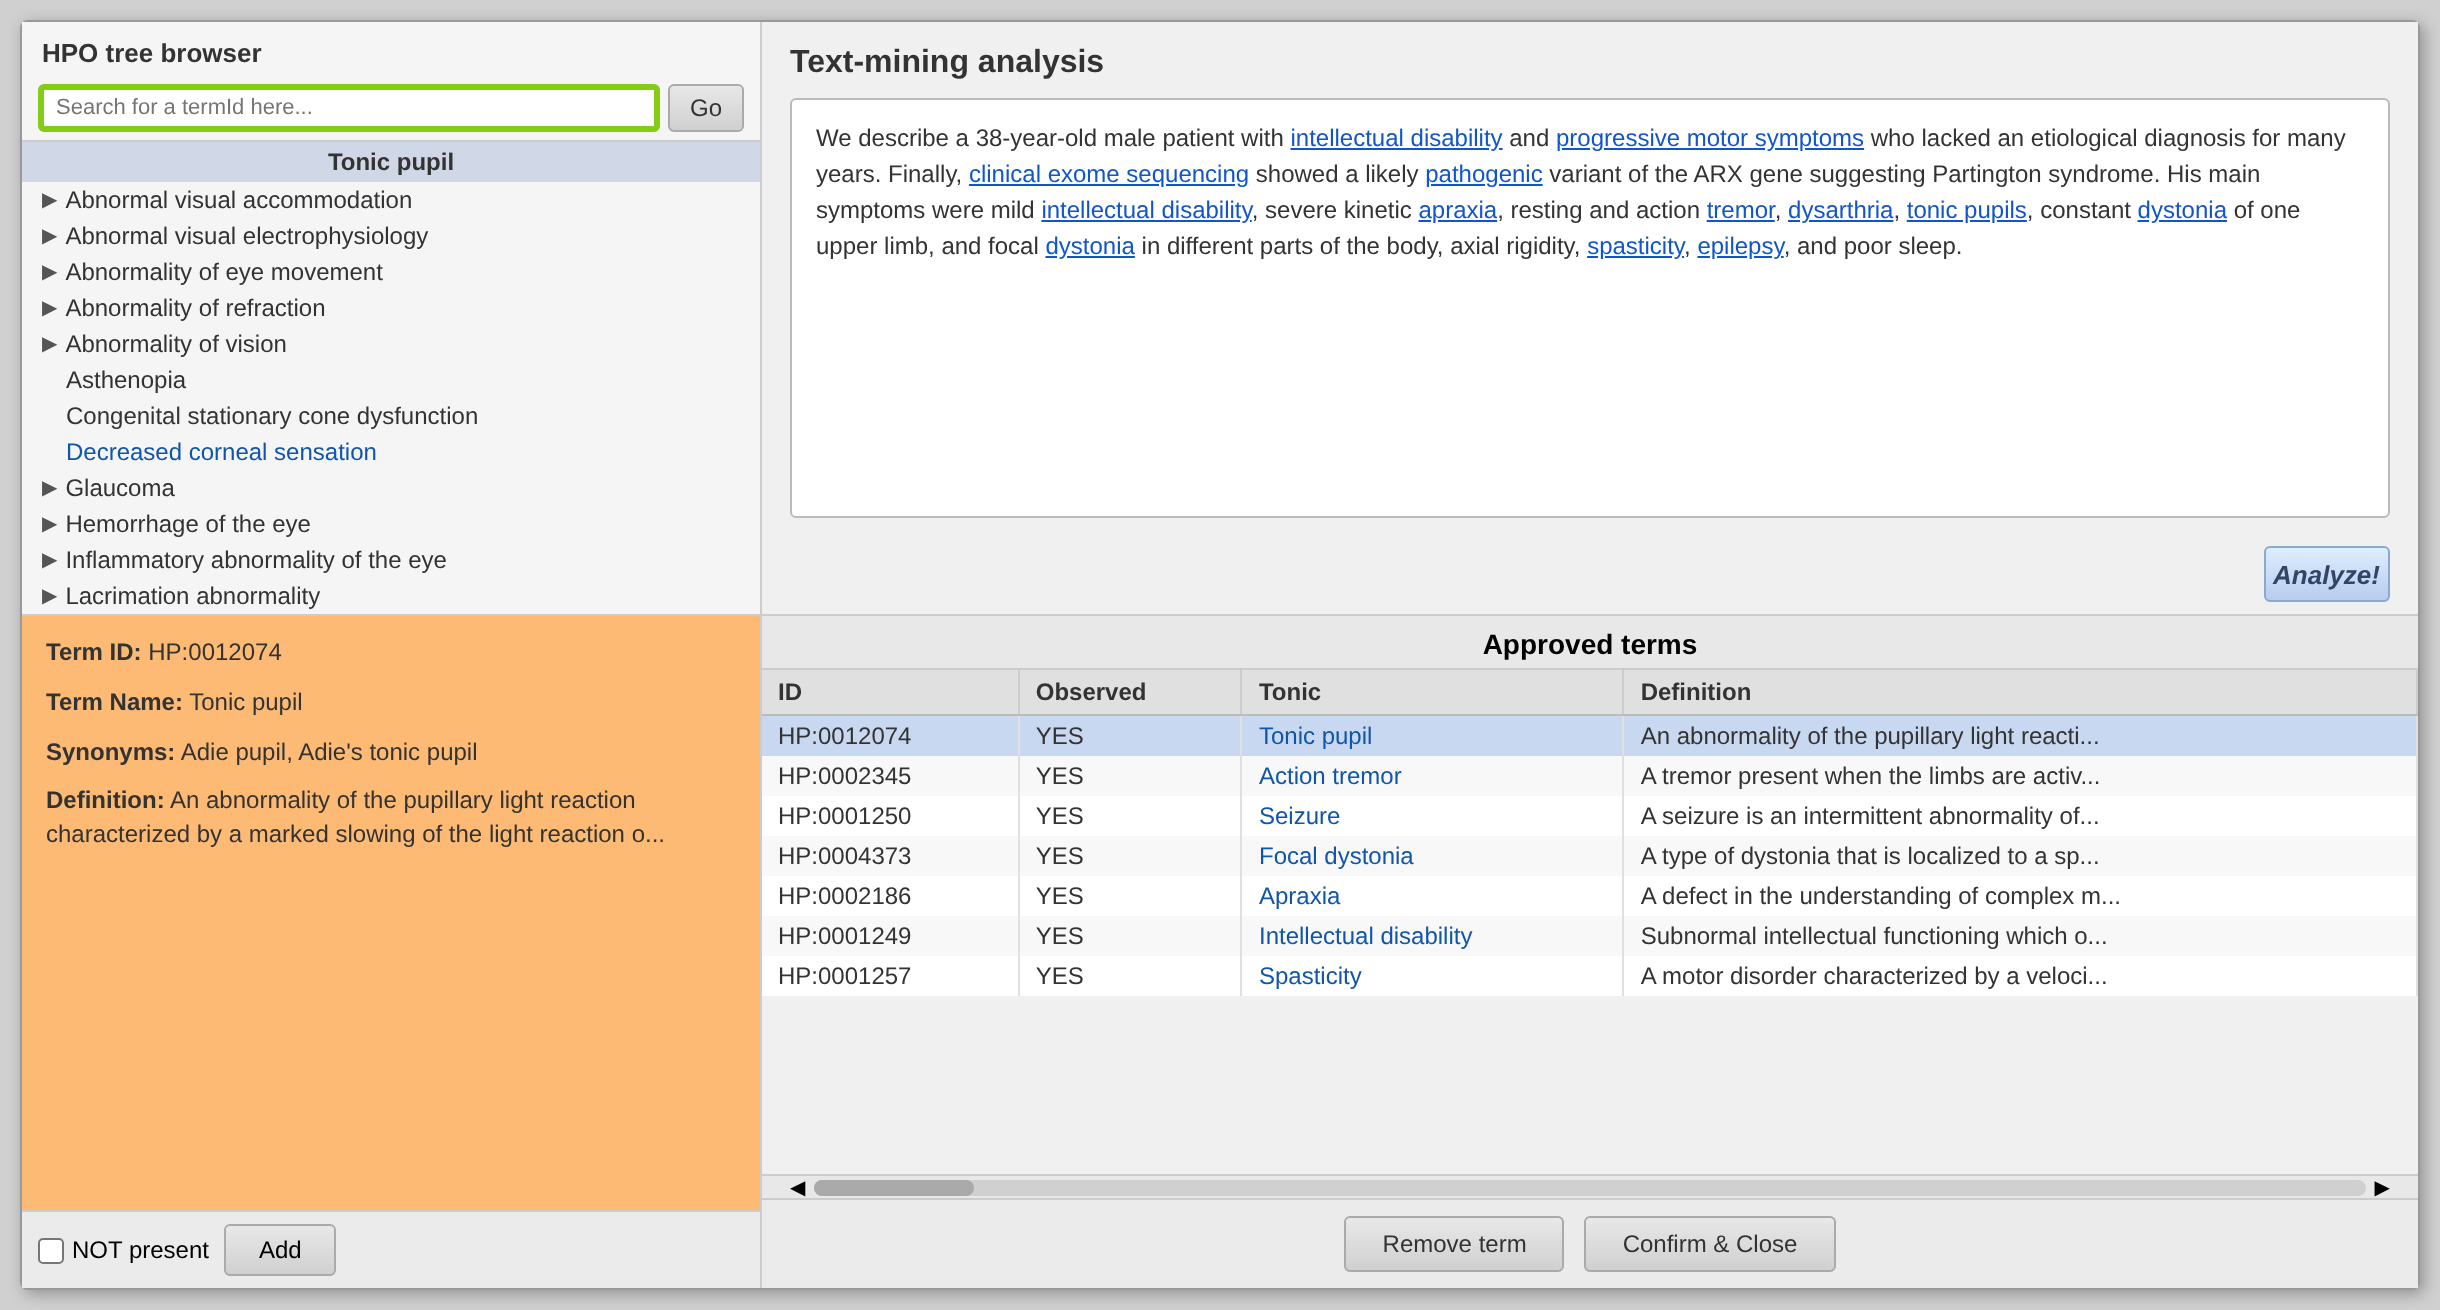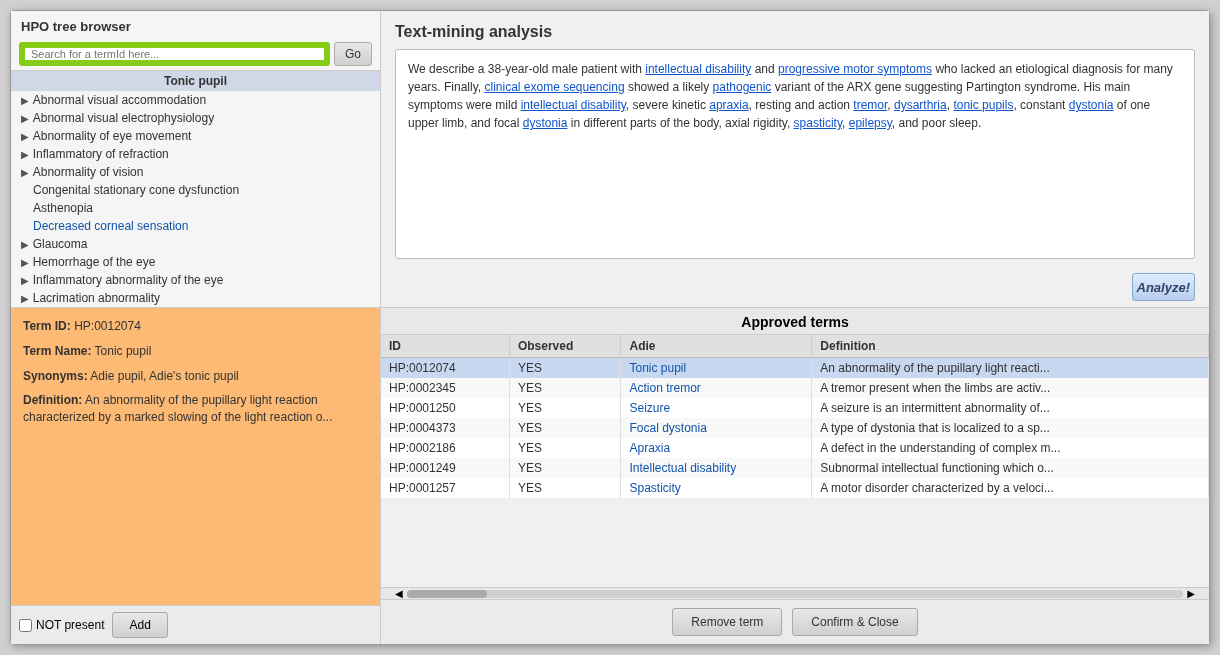--- a/index.html
+++ b/index.html
@@ -83,21 +83,21 @@
       color: #333;
     }
     .search-bar {
       display: flex;
       padding: 4px 8px;
       gap: 4px;
     }
     .search-input {
       flex: 1;
       height: 24px;
-      border: 6px solid #84cc16;
+      border: 3px solid #84cc16;
       border-radius: 3px;
       padding: 0 6px;
       font-size: 11px;
       color: #999;
       background: white;
     }
     .go-btn {
       height: 24px;
       padding: 0 10px;
       background: linear-gradient(to bottom, #e8e8e8, #d0d0d0);
@@ -341,31 +341,31 @@
           <div class="tree-item">
             <span class="tree-arrow">▶</span>
             <span>Abnormal visual electrophysiology</span>
           </div>
           <div class="tree-item">
             <span class="tree-arrow">▶</span>
             <span>Abnormality of eye movement</span>
           </div>
           <div class="tree-item">
             <span class="tree-arrow">▶</span>
-            <span>Inflammatory of refraction</span>
+            <span>Abnormality of refraction</span>
           </div>
           <div class="tree-item">
             <span class="tree-arrow">▶</span>
             <span>Abnormality of vision</span>
+          </div>
+          <div class="tree-item tree-item-indent">
+            <span>Asthenopia</span>
           </div>
           <div class="tree-item tree-item-indent">
             <span>Congenital stationary cone dysfunction</span>
-          </div>
-          <div class="tree-item tree-item-indent">
-            <span>Asthenopia</span>
           </div>
           <div class="tree-item tree-item-indent">
             <span class="tree-item-link">Decreased corneal sensation</span>
           </div>
           <div class="tree-item">
             <span class="tree-arrow">▶</span>
             <span>Glaucoma</span>
           </div>
           <div class="tree-item">
             <span class="tree-arrow">▶</span>
@@ -430,21 +430,21 @@
       </div>
 
       <div class="approved-section">
         <div class="approved-title">Approved terms</div>
         <div class="table-wrapper">
           <table>
             <thead>
               <tr>
                 <th>ID</th>
                 <th>Observed</th>
-                <th>Adie</th>
+                <th>Tonic</th>
                 <th>Definition</th>
               </tr>
             </thead>
             <tbody>
               <tr class="selected-row">
                 <td>HP:0012074</td>
                 <td>YES</td>
                 <td class="link-cell">Tonic pupil</td>
                 <td>An abnormality of the pupillary light reacti...</td>
               </tr>

